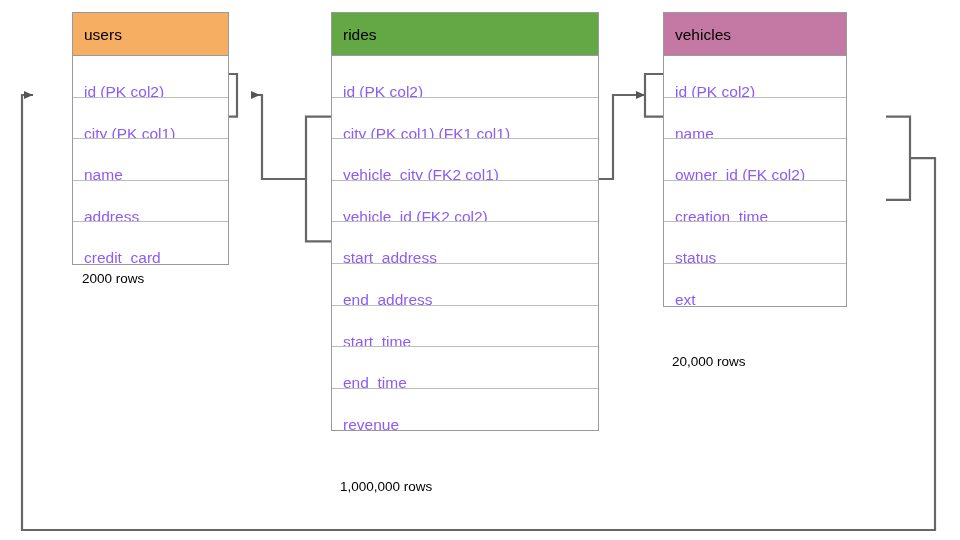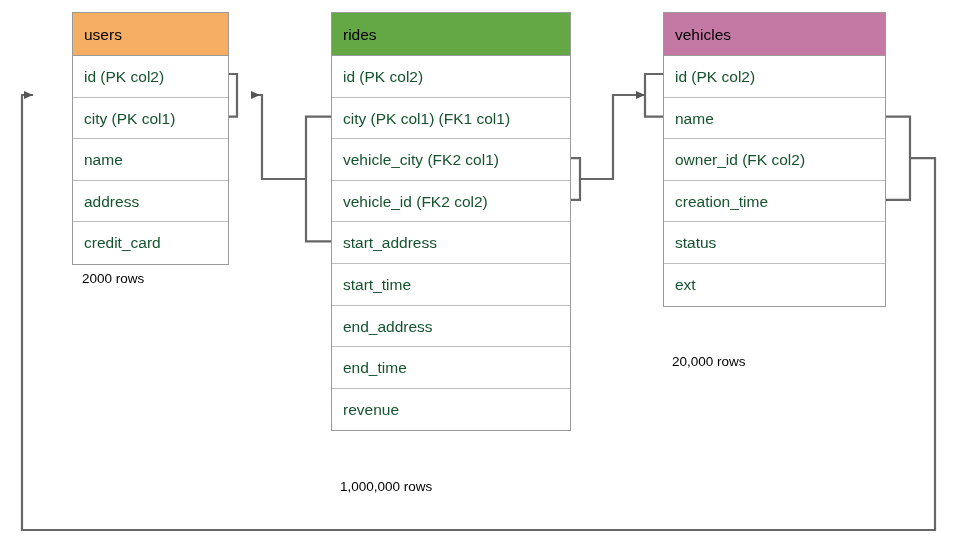--- a/index.html
+++ b/index.html
@@ -41,23 +41,23 @@
     font-size: 15.5px;
     color: #000000;
     border-bottom: 1px solid #9a9a9a;
     white-space: nowrap;
     overflow: hidden;
   }
   .table-row {
     box-sizing: border-box;
     height: 41.6px;
     line-height: 41.6px;
-    padding: 0 0 0 11px;
+    padding: 15px 0 0 11px;
     font-size: 15.5px;
-    color: #14532d;
+    color: #8b5cf6;
     border-bottom: 1px solid #bdbdbd;
     white-space: nowrap;
     overflow: hidden;
     background: #ffffff;
   }
   .table-row.last {
     border-bottom: none;
   }
   .rowcount {
     position: absolute;
@@ -101,35 +101,35 @@
   <div class="table-box" style="left:72px; top:12px; width:157px;">
     <div class="table-header" style="background:#f5ae62;">users</div>
     <div class="table-row">id (PK col2)</div>
     <div class="table-row">city (PK col1)</div>
     <div class="table-row">name</div>
     <div class="table-row">address</div>
     <div class="table-row last">credit_card</div>
   </div>
   <div class="rowcount" style="left:82px; top:271px;">2000 rows</div>
 
-  <div class="table-box" style="left:331px; top:12px; width:240px;">
+  <div class="table-box" style="left:331px; top:12px; width:268px;">
     <div class="table-header" style="background:#64a846;">rides</div>
     <div class="table-row">id (PK col2)</div>
     <div class="table-row">city (PK col1) (FK1 col1)</div>
     <div class="table-row">vehicle_city (FK2 col1)</div>
     <div class="table-row">vehicle_id (FK2 col2)</div>
     <div class="table-row">start_address</div>
+    <div class="table-row">end_address</div>
     <div class="table-row">start_time</div>
-    <div class="table-row">end_address</div>
     <div class="table-row">end_time</div>
     <div class="table-row last">revenue</div>
   </div>
   <div class="rowcount" style="left:340px; top:479px;">1,000,000 rows</div>
 
-  <div class="table-box" style="left:663px; top:12px; width:223px;">
+  <div class="table-box" style="left:663px; top:12px; width:184px;">
     <div class="table-header" style="background:#c478a4;">vehicles</div>
     <div class="table-row">id (PK col2)</div>
     <div class="table-row">name</div>
     <div class="table-row">owner_id (FK col2)</div>
     <div class="table-row">creation_time</div>
     <div class="table-row">status</div>
     <div class="table-row last">ext</div>
   </div>
   <div class="rowcount" style="left:672px; top:354px;text-align:center;">20,000 rows</div>
 

